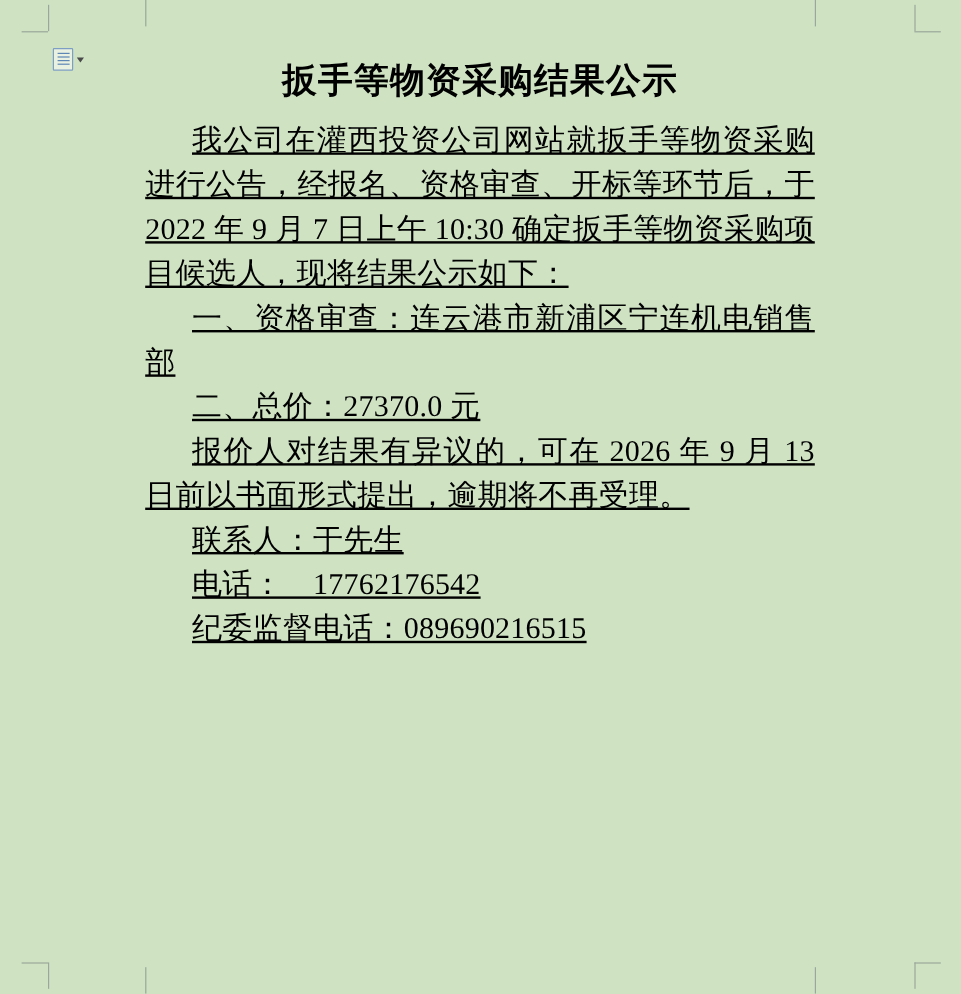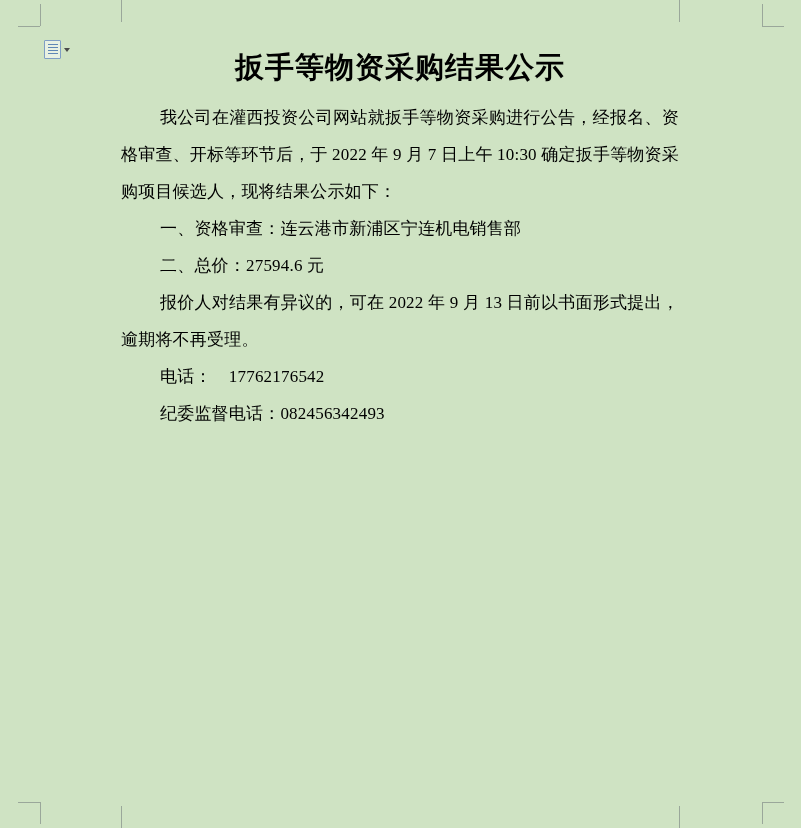--- a/index.html
+++ b/index.html
@@ -88,28 +88,29 @@
     font-size: 29px;
     font-weight: bold;
     text-align: center;
     letter-spacing: 1px;
     color: #000;
     margin: 4px 0 12px 0;
     line-height: 1.3;
     font-family: "DejaVu Sans", "Liberation Sans", sans-serif;
   }
   .para {
-    font-size: 17px;
+    font-size: 25px;
     line-height: 37px;
     color: #000;
     text-align: justify;
     text-justify: inter-ideograph;
     text-indent: 39px;
     margin: 0;
     letter-spacing: 0.2px;
+    text-decoration: underline;
   }
 </style>
 </head>
 <body>
 
 <div id="page">
 
   <div class="mark mark-tl-v"></div>
   <div class="mark mark-tl-h"></div>
   <div class="mark mark-tl-corner-v"></div>
@@ -125,19 +126,20 @@
 
   <div id="paste-widget">
     <span class="doc-icon"></span>
     <span class="caret"></span>
   </div>
 
   <div id="doc">
     <h1 id="title">扳手等物资采购结果公示</h1>
     <p class="para">我公司在灌西投资公司网站就扳手等物资采购进行公告，经报名、资格审查、开标等环节后，于 2022 年 9 月 7 日上午 10:30 确定扳手等物资采购项目候选人，现将结果公示如下：</p>
     <p class="para">一、资格审查：连云港市新浦区宁连机电销售部</p>
-    <p class="para">二、总价：27594.6 元</p>
-    <p class="para">报价人对结果有异议的，可在 2022 年 9 月 13 日前以书面形式提出，逾期将不再受理。</p>
+    <p class="para">二、总价：27370.0 元</p>
+    <p class="para">报价人对结果有异议的，可在 2026 年 9 月 13 日前以书面形式提出，逾期将不再受理。</p>
+    <p class="para">联系人：于先生</p>
     <p class="para">电话：　17762176542</p>
-    <p class="para">纪委监督电话：082456342493</p>
+    <p class="para">纪委监督电话：089690216515</p>
   </div>
 
 </div>
 
 </body></html>

